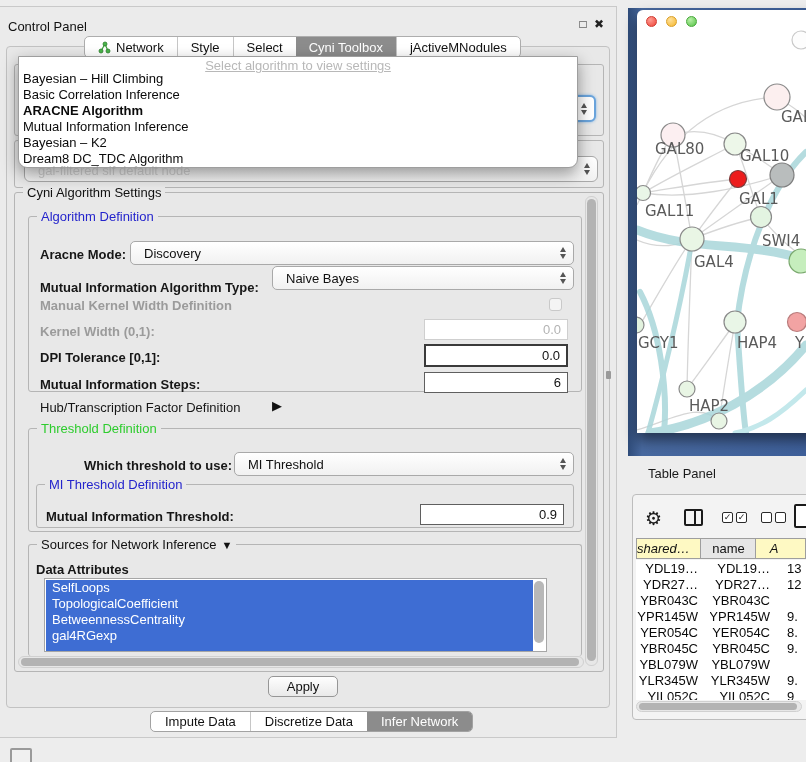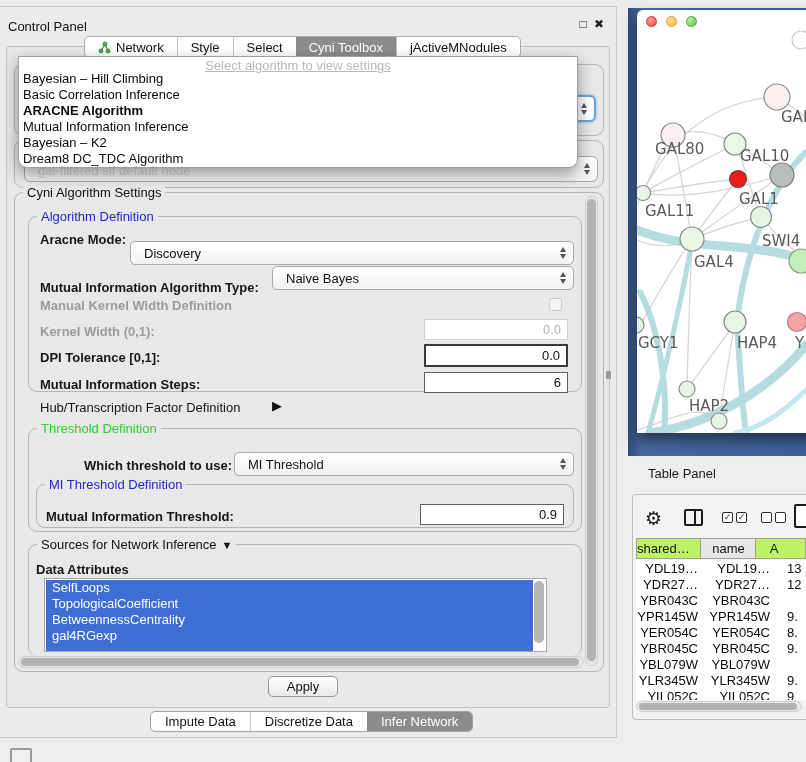--- a/index.html
+++ b/index.html
@@ -12,21 +12,21 @@
   .abs{position:absolute;}
   
   .cp{left:0;top:6px;width:617px;height:732px;background:#ebebeb;border:1px solid #c9c9c9;border-left:none;box-sizing:border-box;}
   .cp-title{left:8px;top:12px;font-size:13px;color:#111;}
   .win-btn{top:10px;width:14px;height:14px;font-size:12px;color:#222;font-weight:bold;text-align:center;line-height:14px;cursor:default;}
   .tabstrip{left:84px;top:36px;height:22px;display:flex;background:#fff;border:1px solid #adadad;border-radius:5px;overflow:hidden;box-sizing:border-box;}
   .tab{display:flex;align-items:center;gap:5px;padding:1px 13px;font-size:13px;color:#111;white-space:nowrap;}
   .tab.sep{border-left:1px solid #c6c6c6;}
   .tab.selected{background:#8c8c8c;color:#fff;border-left:none;}
   .inner-panel{left:6px;top:46px;width:604px;height:662px;background:#e8e8e8;border:1px solid #c2c2c2;border-radius:4px;box-sizing:border-box;}
-  .group{border:1px solid #b5b5b5;border-radius:9px;box-sizing:border-box;}
+  .group{border:1px solid #b5b5b5;border-radius:3px;box-sizing:border-box;}
   .group-label{position:absolute;top:-8px;left:8px;background:#e8e8e8;padding:0 4px;font-size:13px;color:#111;white-space:nowrap;}
   .group-label.blue{color:#2424cc;}
   .group-label.green{color:#2ecc2e;}
   .lbl{font-size:13px;color:#161616;font-weight:bold;white-space:nowrap;}
   .lbl.gray{color:#9b9b9b;}
   .lbl.plain{font-weight:normal;}
   .combo{height:24px;background:linear-gradient(#ffffff,#f1f1f1);border:1px solid #a9a9a9;border-radius:5px;font-size:13px;color:#111;display:flex;align-items:center;padding-left:13px;box-sizing:border-box;}
   .stepper{position:absolute;right:7px;top:50%;transform:translateY(-50%);display:flex;flex-direction:column;gap:2px;align-items:center;}
   .tri-up{width:0;height:0;border-left:3.5px solid transparent;border-right:3.5px solid transparent;border-bottom:5px solid #555;}
   .tri-down{width:0;height:0;border-left:3.5px solid transparent;border-right:3.5px solid transparent;border-top:5px solid #555;}
@@ -59,21 +59,21 @@
   .light{width:11px;height:11px;border-radius:50%;top:16px;box-sizing:border-box;}
   .tp-title{left:648px;top:466px;font-size:13px;color:#1a1a1a;}
   .tp-box{left:632px;top:494px;width:200px;height:226px;background:#f3f3f3;border:1px solid #bdbdbd;border-radius:4px;box-sizing:border-box;}
   .gear{font-size:19px;color:#1a1a1a;line-height:19px;}
   .colicon{width:19px;height:17px;border:2px solid #1a1a1a;border-radius:2px;box-sizing:border-box;}
   .colicon::after{content:"";position:absolute;left:50%;top:0;bottom:0;width:2px;background:#1a1a1a;}
   .chk{width:11px;height:11px;border:1.5px solid #2a2a2a;border-radius:2px;font-size:9px;line-height:9px;text-align:center;color:#1a1a1a;box-sizing:border-box;background:#fff;}
   .pageicon{width:17px;height:24px;border:2px solid #1a1a1a;border-radius:2px;background:#fff;box-sizing:border-box;}
   .th{height:21px;box-sizing:border-box;border:1px solid #9e9e9e;border-left:none;font-size:13px;color:#111;display:flex;align-items:center;justify-content:flex-end;padding-right:10px;}
   .th.first{border-left:1px solid #9e9e9e;}
-  .th.blue{background:#bef264;}
+  .th.blue{background:#fef9c3;font-style:italic;}
   .th.gray2{background:#e6e6e6;}
   .trow{display:flex;height:16px;font-size:13px;color:#0a0a0a;}
   .td{box-sizing:border-box;display:flex;align-items:center;justify-content:flex-end;padding-right:12px;white-space:nowrap;overflow:hidden;}
   .td.left{justify-content:flex-start;padding-left:5px;padding-right:0;}
   .node-label{font-size:15px;fill:#5a5a5a;font-family:"DejaVu Sans","Liberation Sans",sans-serif;}
   .splitter-dot{left:606px;top:371px;width:5px;height:8px;background:#9a9a9a;border-radius:1px;}
   .corner-icon{left:10px;top:748px;width:22px;height:16px;border:2px solid #9a9a9a;border-radius:2px;background:#f0f0f0;box-sizing:border-box;}
 </style>
 </head>
 <body>
@@ -140,21 +140,21 @@
 <div class="abs group" style="left:14px;top:192px;width:590px;height:480px;">
   <span class="group-label">Cyni Algorithm Settings</span>
 </div>
 <div class="abs vscroll" style="left:585px;top:196px;width:13px;height:470px;">
   <span class="vthumb" style="top:2px;height:462px;"></span>
 </div>
 
 <div class="abs group" style="left:28px;top:216px;width:554px;height:176px;">
   <span class="group-label blue">Algorithm Definition</span>
 </div>
-<span class="abs lbl" style="left:40px;top:232px;">Aracne Mode:</span>
+<span class="abs lbl" style="left:40px;top:247px;">Aracne Mode:</span>
 <div class="abs combo" style="left:130px;top:241px;width:444px;">
   <span>Discovery</span>
   <span class="stepper">
       <span class="tri-up"></span>
       <span class="tri-down"></span>
     </span>
 </div>
 <span class="abs lbl" style="left:40px;top:280px;">Mutual Information Algorithm Type:</span>
 <div class="abs combo" style="left:272px;top:266px;width:302px;">
   <span>Naive Bayes</span>

